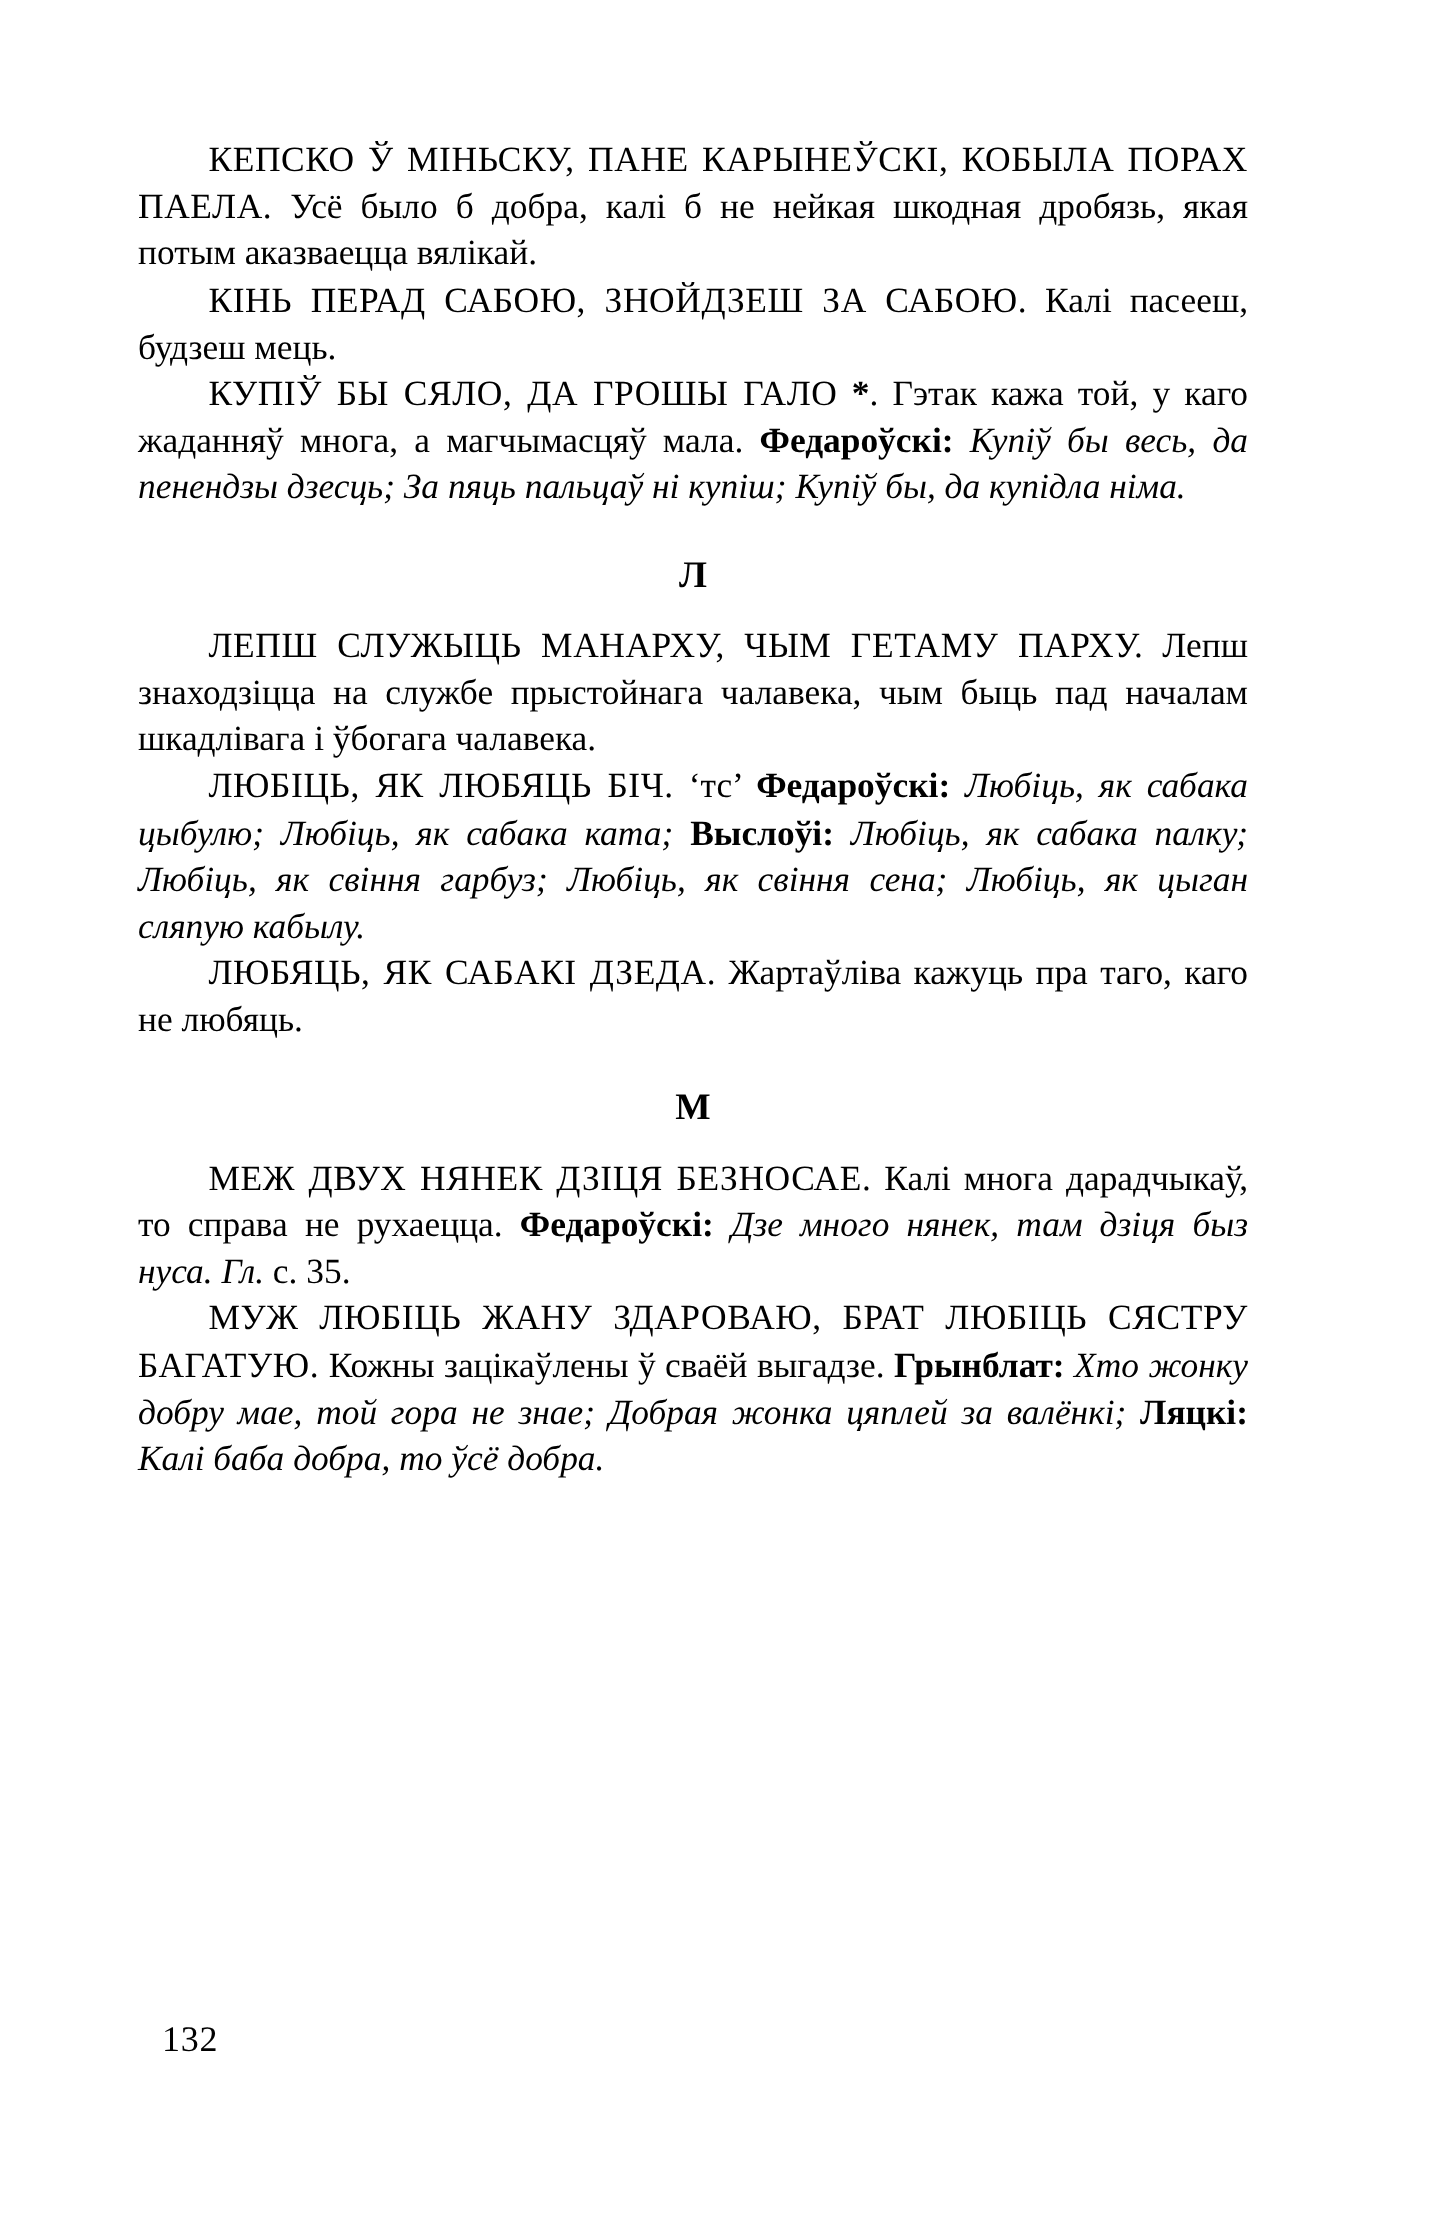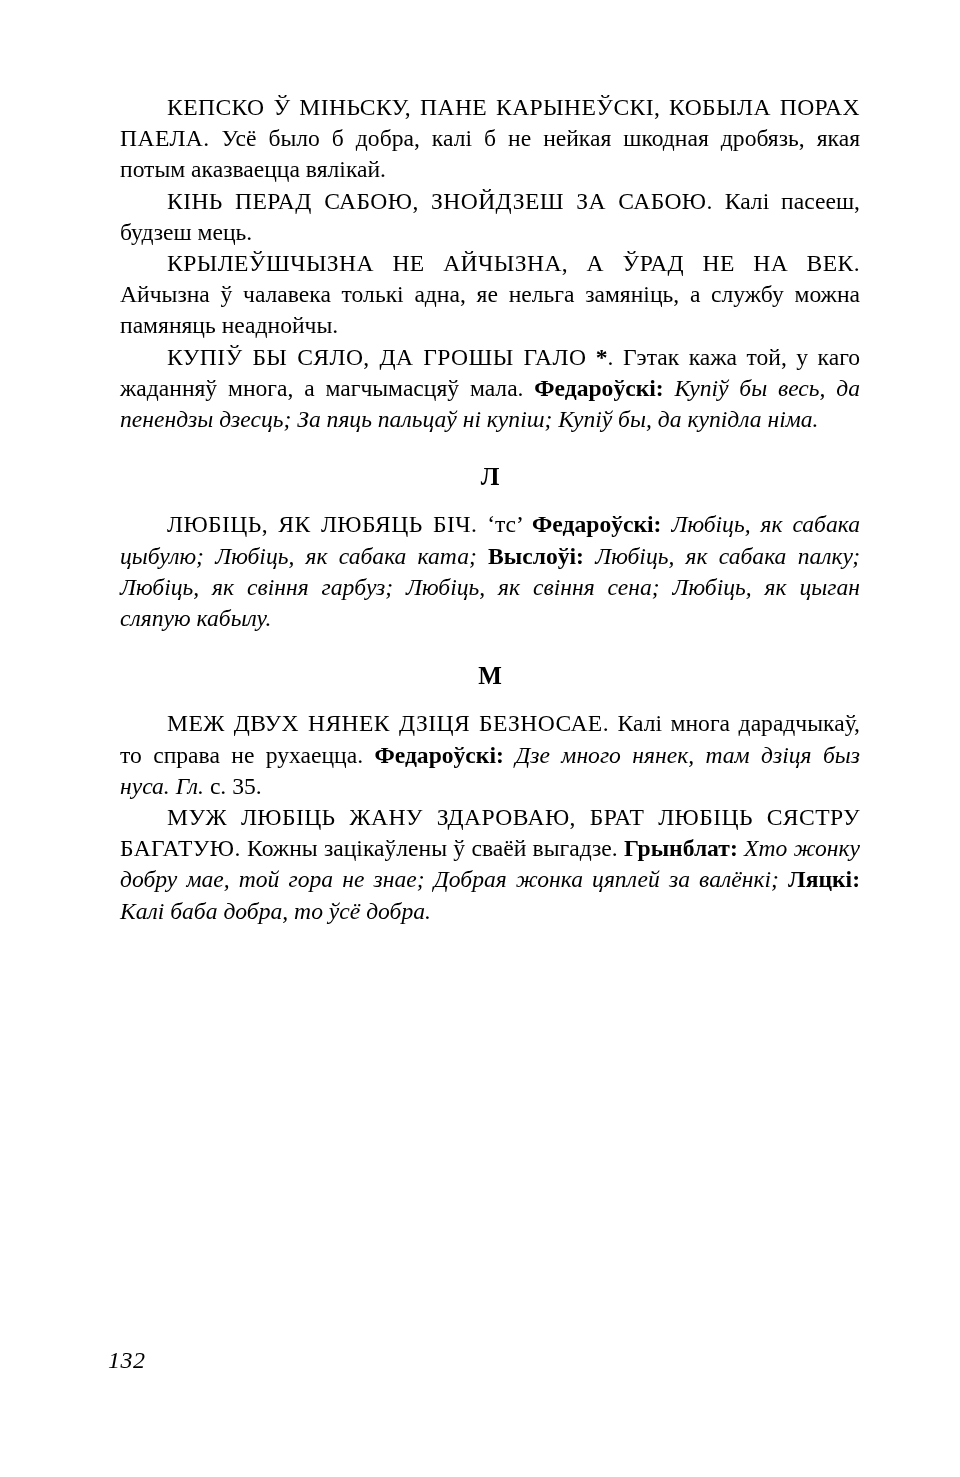--- a/index.html
+++ b/index.html
@@ -10,21 +10,21 @@
   body {
     width: 960px;
     height: 1477px;
     position: relative;
     font-family: "Liberation Serif", "DejaVu Serif", serif;
     color: #000000;
     overflow: hidden;
   }
   .page {
     position: absolute;
-    left: 120px;
+    left: 92px;
     top: 92px;
     width: 740px;
   }
   .entry {
     font-size: 23.6px;
     line-height: 31.2px;
     text-align: justify;
     text-indent: 47px;
     margin: 0;
     hyphens: manual;
@@ -51,48 +51,48 @@
   }
   .spacer-sm { height: 17px; }
   .spacer-md { height: 26px; }
   .folio {
     position: absolute;
     left: 108px;
     top: 1348px;
     font-size: 24px;
     line-height: 1;
     letter-spacing: 0.5px;
-    font-style: italic;
   }
   
   .entry { word-spacing: 0px; }
 </style>
 </head>
 <body>
 
 <div class="page">
 
   <p class="entry"><span class="hw">КЕПСКО Ў МІНЬСКУ, ПАНЕ КАРЫНЕЎСКІ, КОБЫЛА ПОРАХ ПАЕЛА.</span><span> Усё было б добра, калі б не нейкая шкодная дробязь, якая потым аказваецца вялікай.</span></p>
 
   <p class="entry"><span class="hw">КІНЬ ПЕРАД САБОЮ, ЗНОЙДЗЕШ ЗА САБОЮ.</span><span> Калі пасееш, будзеш мець.</span></p>
 
 
-  <p class="entry"><span class="hw">КРЫЛЕЎШЧЫЗНА НЕ АЙЧЫЗНА, А ЎРАД НЕ НА ВЕК.</span><span> Айчызна ў чалавека толькі адна, яе нельга замяніць, а службу можна памяняць неаднойчы.</span></p>
 
   <p class="entry"><span class="hw">КУПІЎ БЫ СЯЛО, ДА ГРОШЫ ГАЛО</span><b> *</b><span>. Гэтак кажа той, у каго жаданняў многа, а магчымасцяў мала. </span><b class="src">Федароўскі:</b><i class="var"> Купіў бы весь, да пенендзы дзесць; За пяць пальцаў ні купіш; Купіў бы, да купідла німа.</i></p>
 
   <div class="spacer-md"></div>
 
   <p class="section-letter">Л</p>
 
   <div class="spacer-sm"></div>
 
+  <p class="entry"><span class="hw">ЛЕПШ СЛУЖЫЦЬ МАНАРХУ, ЧЫМ ГЕТАМУ ПАРХУ.</span><span> Лепш знаходзіцца на службе прыстойнага чалавека, чым быць пад началам шкадлівага і ўбогага чалавека.</span></p>
 
   <p class="entry"><span class="hw">ЛЮБІЦЬ, ЯК ЛЮБЯЦЬ БІЧ.</span><span> ‘тс’ </span><b class="src">Федароўскі:</b><i class="var"> Любіць, як сабака цыбулю; Любіць, як сабака ката; </i><b class="src">Выслоўі:</b><i class="var"> Любіць, як сабака палку; Любіць, як свіння гарбуз; Любіць, як свіння сена; Любіць, як цыган сляпую кабылу.</i></p>
 
+  <p class="entry"><span class="hw">ЛЮБЯЦЬ, ЯК САБАКІ ДЗЕДА.</span><span> Жартаўліва кажуць пра таго, каго не любяць.</span></p>
 
   <div class="spacer-md"></div>
 
   <p class="section-letter">М</p>
 
   <div class="spacer-sm"></div>
 
   <p class="entry"><span class="hw">МЕЖ ДВУХ НЯНЕК ДЗІЦЯ БЕЗНОСАЕ.</span><span> Калі многа дарадчыкаў, то справа не рухаецца. </span><b class="src">Федароўскі:</b><i class="var"> Дзе много нянек, там дзіця быз нуса. </i><i>Гл.</i><span> с. 35.</span></p>
 
   <p class="entry"><span class="hw">МУЖ ЛЮБІЦЬ ЖАНУ ЗДАРОВАЮ, БРАТ ЛЮБІЦЬ СЯСТРУ БАГАТУЮ.</span><span> Кожны зацікаўлены ў сваёй выгадзе. </span><b class="src">Грынблат:</b><i class="var"> Хто жонку добру мае, той гора не знае; Добрая жонка цяплей за валёнкі; </i><b class="src">Ляцкі:</b><i class="var"> Калі баба добра, то ўсё добра.</i></p>

